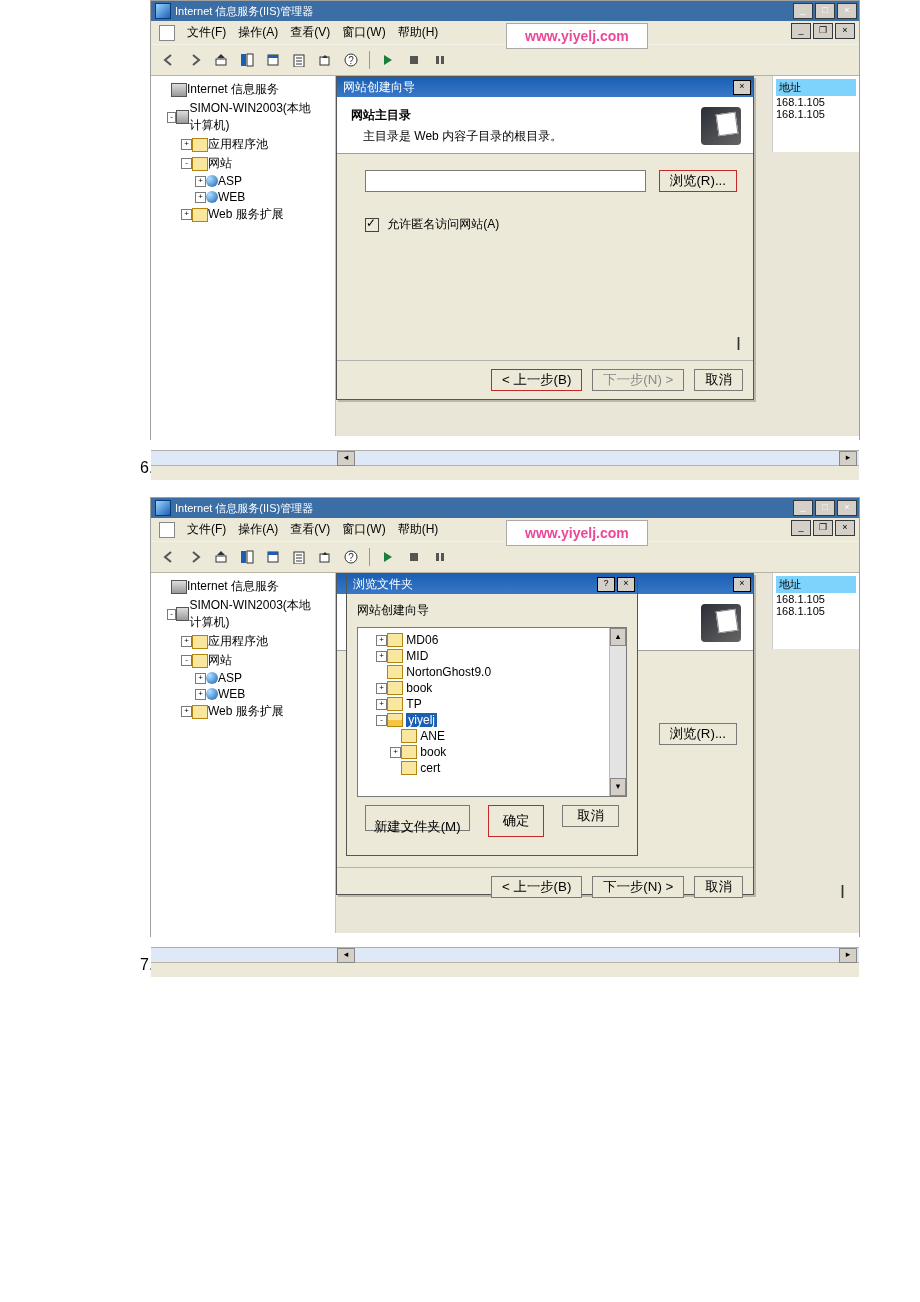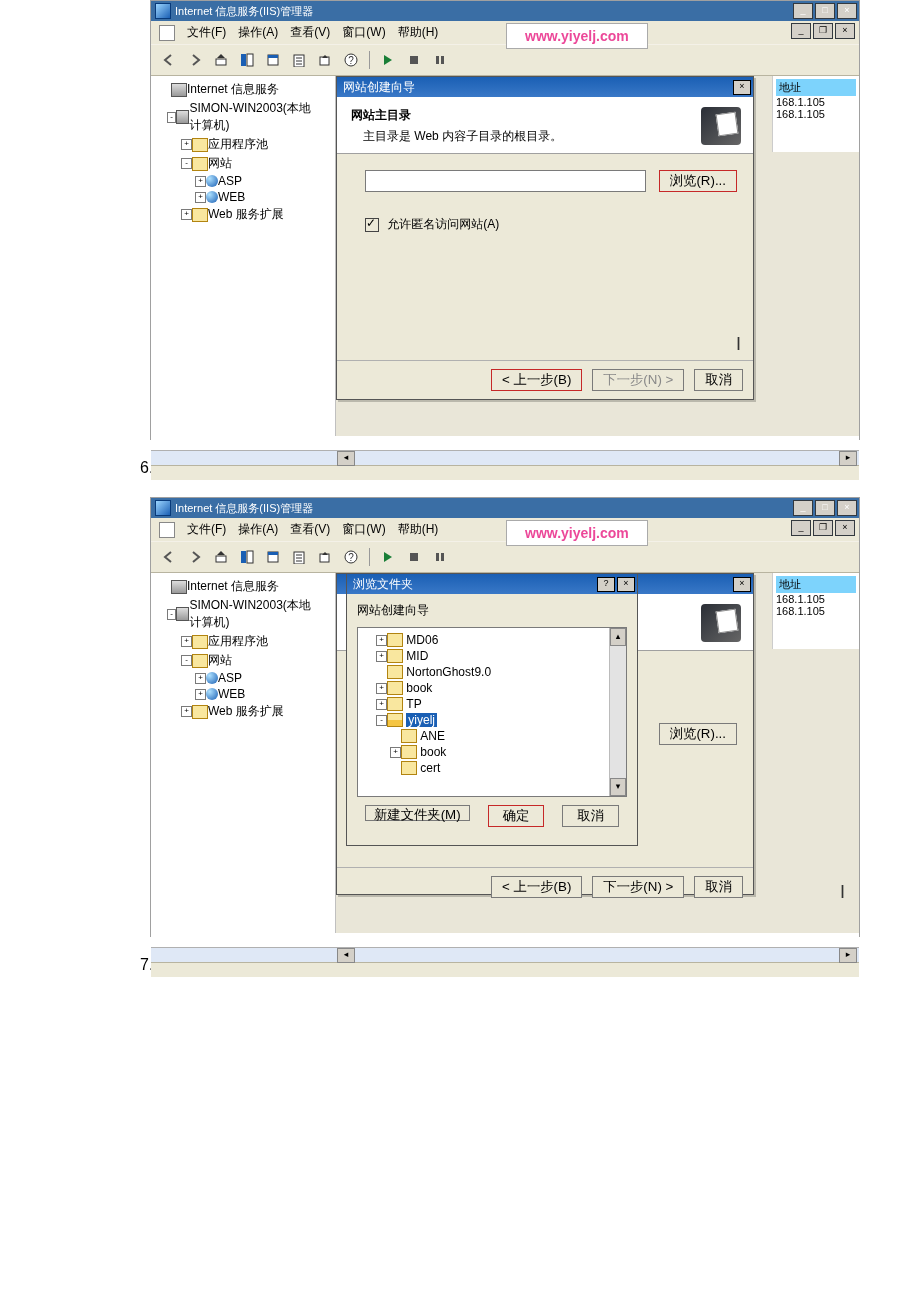--- a/index.html
+++ b/index.html
@@ -216,23 +216,23 @@
   .bd-tree .sc .up,.bd-tree .sc .dn{
     height:16px;background:#d4d0c8;border:1px solid #888;display:block;
     text-align:center;font-size:9px;line-height:14px;
   }
   .hl-sel{ background:#1a5fb4;color:#fff; padding:0 2px; }
   .yfldr{ width:14px;height:12px;background:#f9e79f;border:1px solid #b28410;display:inline-block;}
   .yfldr.open{ background:linear-gradient(180deg,#f9e79f 50%,#f5c542 50%);}
   .bd-foot{
     display:flex; gap:18px; justify-content:center; padding:8px 0 10px;
   }
-  .ok-btn{ height:22px; padding:0 14px; background:#ece9d8; border:1px solid #c62828;}
+  .ok-btn{ height:32px; padding:0 14px; background:#ece9d8; border:1px solid #c62828;}
   .cancel-btn{ height:22px; padding:0 14px; background:#ece9d8; border:1px solid #7a7a7a;}
-  .new-btn{ height:16px; padding:0 8px; background:#ece9d8; border:1px solid #7a7a7a;}
+  .new-btn{ height:16px; padding:12px 8px; background:#ece9d8; border:1px solid #7a7a7a;}
 
   .rlist {
     position:absolute; right:0; top:0;
     width:80px; background:#fff;
     font-size:11px; padding:3px; border-left:1px solid #ccc;
     height: 70px;
   }
   .rlist .hdr { color:#000; background:#7dd3fc; padding:1px 3px;}
   .scroll-strip {
     height: 14px; background:#dfe8f6; border-top:1px solid #b0b0b0;

